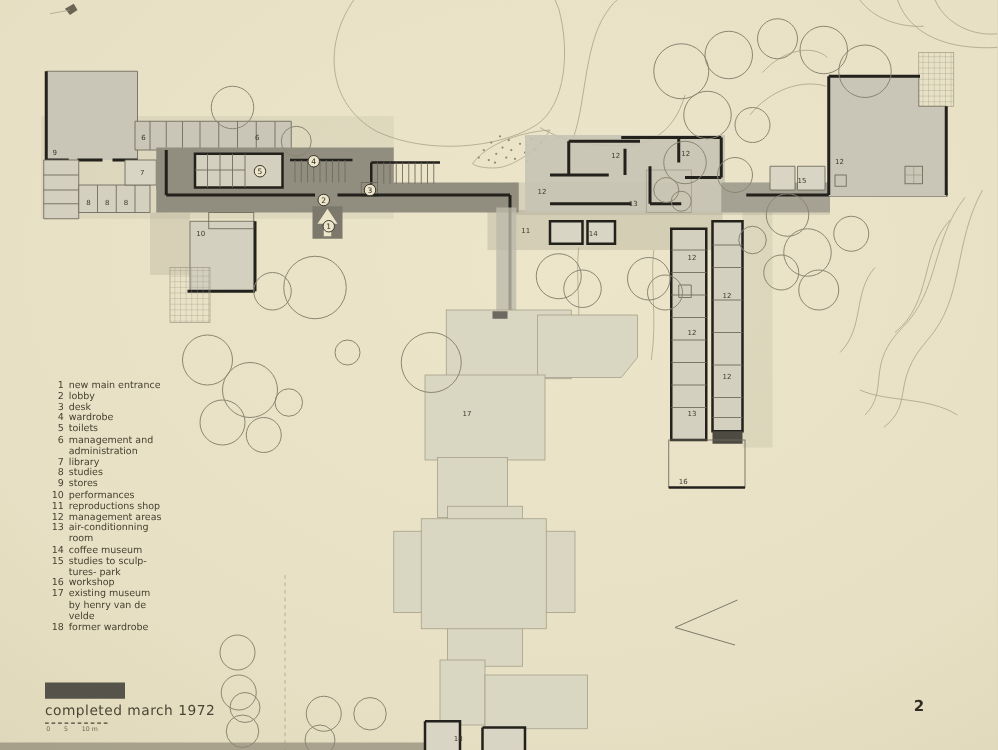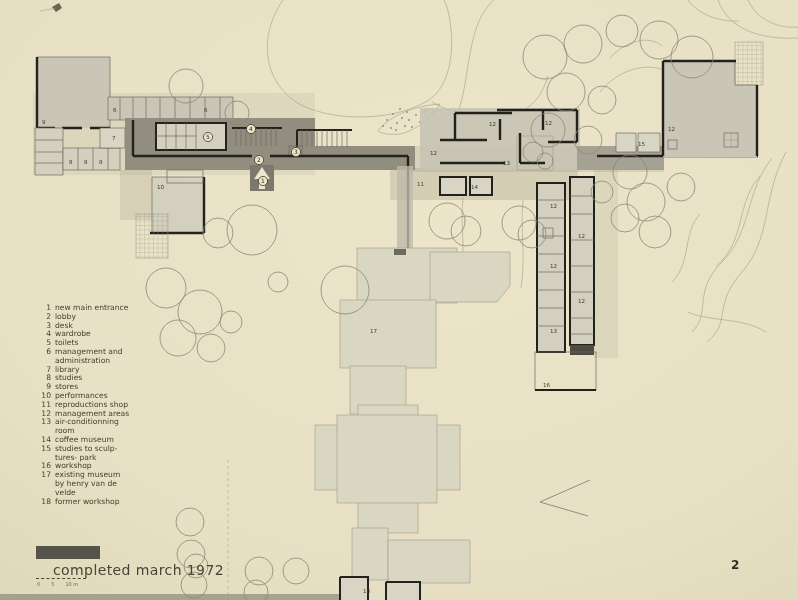--- a/index.html
+++ b/index.html
@@ -28,21 +28,21 @@
   .ncirc{fill:#ece5c9;stroke:#3a382f;stroke-width:.8;}
 
   
   .legend{position:absolute;left:40px;top:304px;width:120px;color:#453f30;
           font-size:7.6px;line-height:1.16;}
   .legend-row{display:flex;}
   .legend-num{width:11px;text-align:right;margin-right:4px;flex:none;}
   .legend-label{white-space:pre-line;}
 
   .redact{position:absolute;left:36px;top:546px;width:64px;height:13px;background:#56544a;}
-  .completed{position:absolute;left:53px;top:562px;font-size:14px;color:#4a4435;letter-spacing:.4px;}
+  .completed{position:absolute;left:36px;top:562px;font-size:11px;color:#4a4435;letter-spacing:.4px;}
   .scalebar{position:absolute;left:36px;top:578px;width:50px;height:0;border-top:1.6px dashed #4a4638;}
   .scale-ticks{position:absolute;left:37px;top:581px;font-size:5px;color:#6a6452;display:flex;gap:11px;}
   .pagenum{position:absolute;left:731px;top:558px;font-size:12px;font-weight:bold;color:#302d26;}
 </style>
 </head>
 <body>
 
 <div class="stage">
 
   <svg width="798" height="600" viewBox="0 0 798 600">
@@ -400,21 +400,21 @@
         <span class="legend-label">workshop</span>
       </div>
     <div class="legend-row">
         <span class="legend-num">17</span>
         <span class="legend-label">existing  museum
 by  henry  van  de
 velde</span>
       </div>
     <div class="legend-row">
         <span class="legend-num">18</span>
-        <span class="legend-label">former  workshop</span>
+        <span class="legend-label">former  wardrobe</span>
       </div>
   </div>
 
   <div class="redact"></div>
   <div class="completed">completed  march  1972</div>
   <div class="scalebar"></div>
   <div class="scale-ticks">
     <span>0</span>
     <span>5</span>
     <span>10 m</span>

